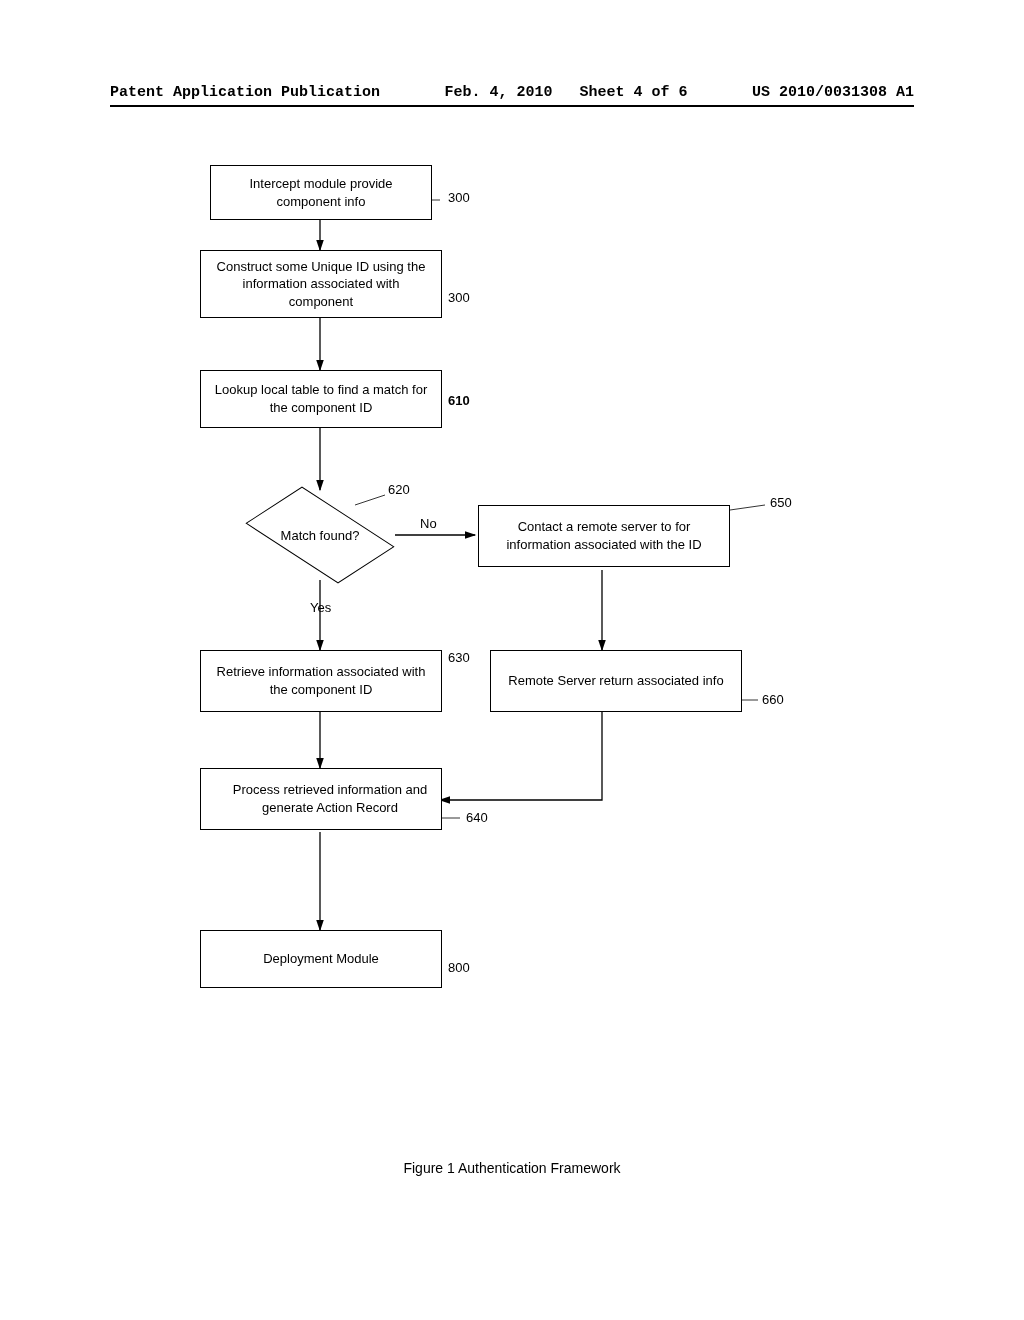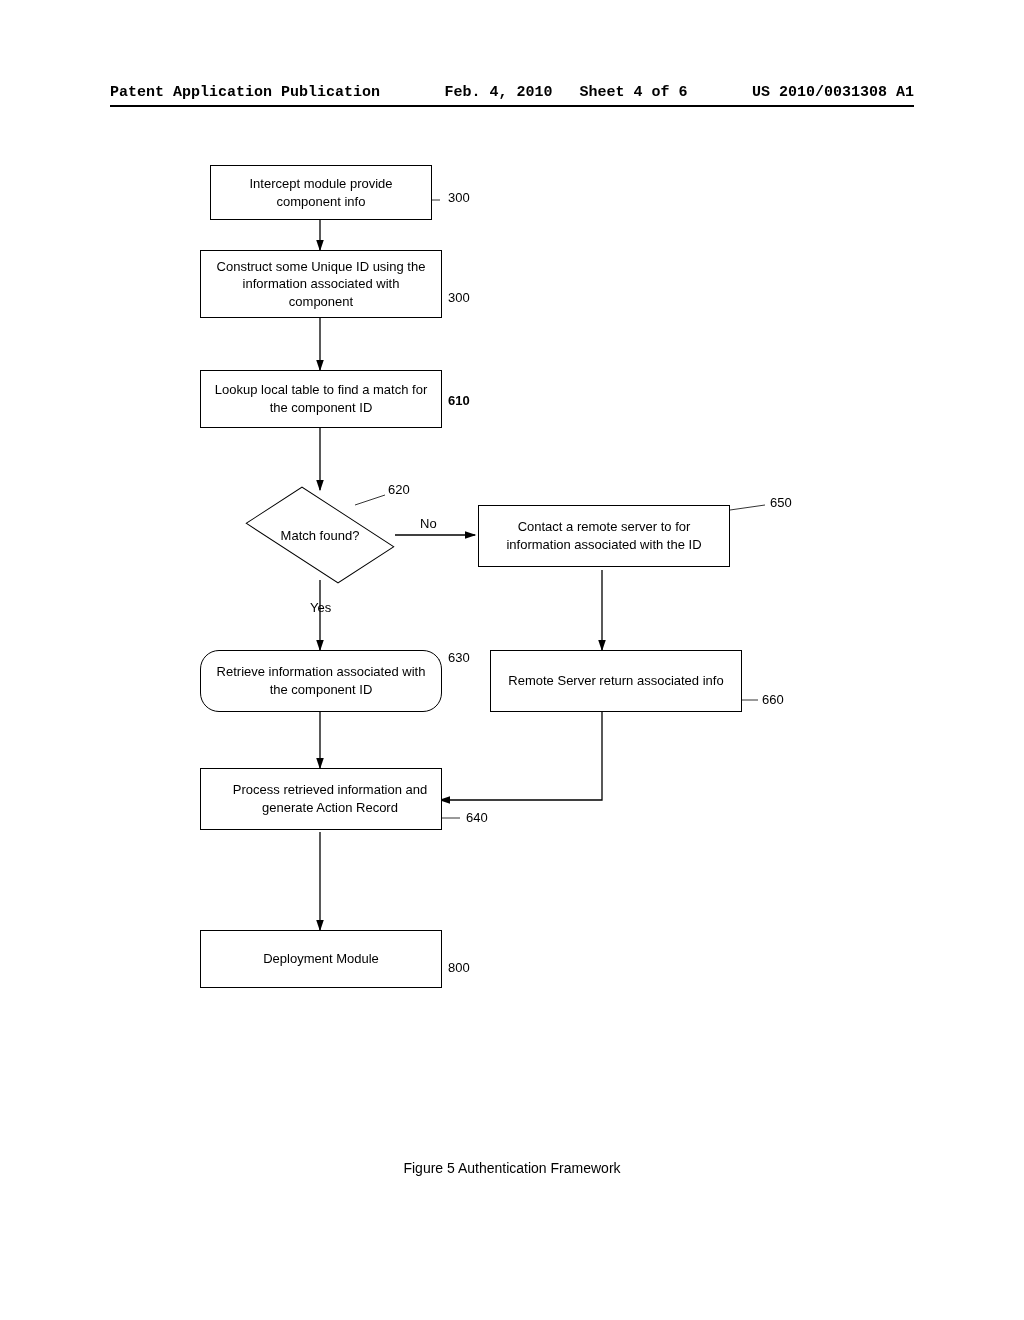--- a/index.html
+++ b/index.html
@@ -166,21 +166,21 @@
   <div class="ref-label" style="left:448px; top:253px;font-weight:bold;">610</div>
 
   <div class="diamond-wrap" style="left:245px; top:350px;">
     <div class="diamond"></div>
     <div class="diamond-label">Match found?</div>
   </div>
   <div class="small-label" style="left:388px; top:342px;">620</div>
   <div class="small-label" style="left:310px; top:460px;">Yes</div>
   <div class="small-label" style="left:420px; top:376px;">No</div>
 
-  <div class="box" style="left:200px; top:510px; width:242px; height:62px;border-radius:19px;">
+  <div class="box" style="left:200px; top:510px; width:242px; height:62px;">
     <span>Retrieve information associated with the component ID</span>
   </div>
   <div class="ref-label" style="left:448px; top:510px;">630</div>
 
   <div class="box" style="left:478px; top:365px; width:252px; height:62px;">
     <span>Contact a remote server to for information associated with the ID</span>
   </div>
   <div class="ref-label" style="left:770px; top:355px;">650</div>
 
   <div class="box" style="left:490px; top:510px; width:252px; height:62px;">
@@ -193,13 +193,13 @@
   </div>
   <div class="ref-label" style="left:466px; top:670px;">640</div>
 
   <div class="box" style="left:200px; top:790px; width:242px; height:58px;">
     <span>Deployment Module</span>
   </div>
   <div class="ref-label" style="left:448px; top:820px;">800</div>
 
 </div>
 
-<div class="figure-caption">Figure 5 Authentication Framework</div>
+<div class="figure-caption">Figure 1 Authentication Framework</div>
 
 </body></html>

